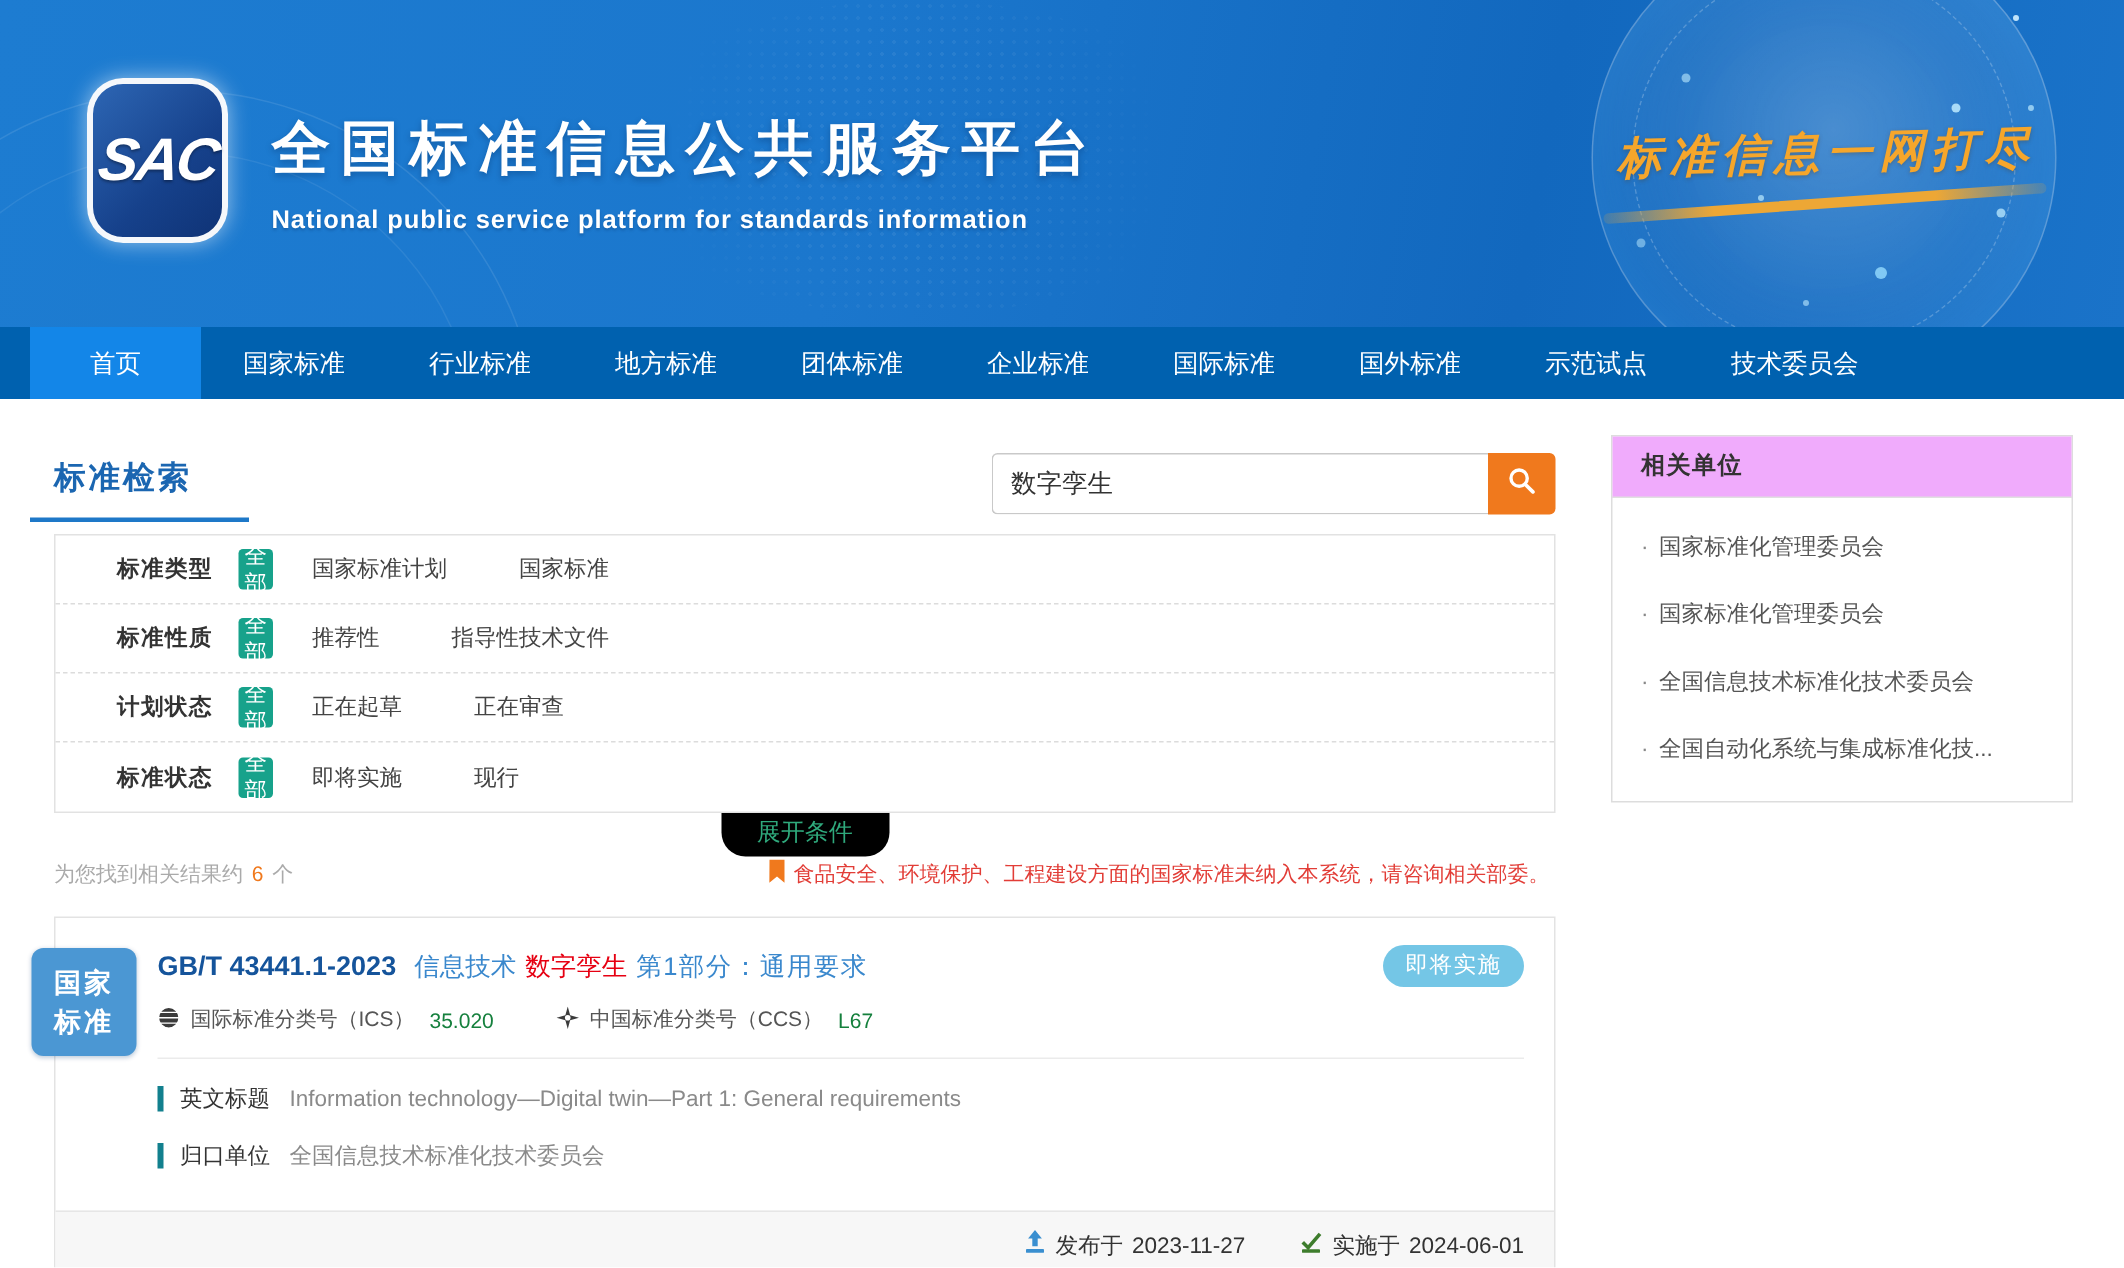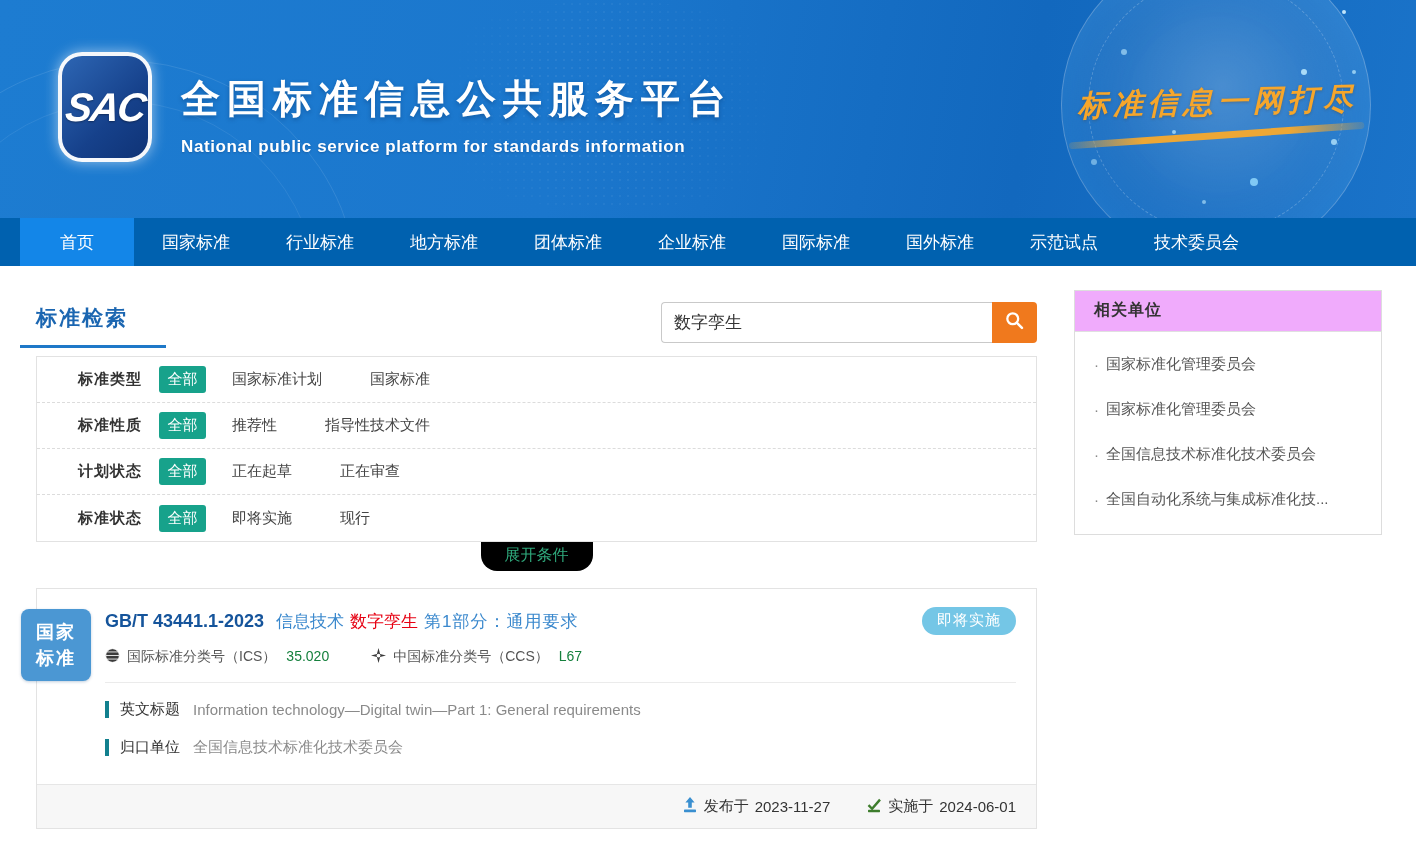--- a/index.html
+++ b/index.html
@@ -107,21 +107,21 @@
     width:45px; height:41px; background:#f0791d; border:none; border-radius:0 4px 4px 0;
     display:flex; align-items:center; justify-content:center; cursor:pointer;
   }
 
   
   .filter-box{ border:1px solid #e2e2e2; background:#fff; }
   .filter-row{ display:flex; align-items:center; height:46px; padding:0 24px; border-bottom:1px dashed #dcdcdc; }
   .filter-row:last-child{ border-bottom:none; }
   .filter-label{ width:98px; font-size:15px; font-weight:bold; color:#333; letter-spacing:1px;text-align:center; }
   .all-btn{
-    width:47px; height:27px; background:#17a28b; color:#fff; font-size:15px;
+    width:23px; height:27px; background:#17a28b; color:#fff; font-size:15px;
     border:none; border-radius:3px; cursor:pointer; margin-right:26px;
     display:flex; align-items:center; justify-content:center;
   }
   .filter-opts{ display:flex; column-gap:48px; }
   .filter-opt{ font-size:15px; color:#444; cursor:pointer; text-decoration:none; }
 
   
   .expand-wrap{ text-align:center; height:27px; }
   .expand-btn{
     display:inline-block; min-width:112px; padding:3px 18px 5px; background:#000000;
@@ -147,21 +147,21 @@
   .card-title-row{ position:relative; display:flex; align-items:baseline; padding-right:110px; }
   .std-code{ font-size:18px; font-weight:bold; color:#15549b; text-decoration:none; cursor:pointer; }
   .std-title{ font-size:17px; color:#3a88cd; text-decoration:none; cursor:pointer; margin-left:12px; }
   .std-title .hl{ color:#e60012; margin:0 6px; }
   .std-title .t2{ letter-spacing:1px; }
   .status-badge{
     position:absolute; right:0; top:-3px; background:#74c6e6; color:#fff; font-size:15px;
     padding:4px 15px 5px; border-radius:14px; letter-spacing:1px;
   }
   .card-meta-row{ display:flex; align-items:center; margin-top:15px; padding-bottom:16px; border-bottom:1px solid #ebebeb; }
-  .meta-group{ display:flex; font-size:14px; color:#555; margin-right:42px; }
+  .meta-group{ display:flex; align-items:center; font-size:14px; color:#555; margin-right:42px; }
   .meta-group svg{ margin-right:7px; }
   .meta-label{ margin-right:10px; }
   .meta-val{ color:#15803d; }
   .card-fields{ padding:17px 0 4px; }
   .field-row{ display:flex; align-items:center; margin-bottom:19px; }
   .field-bar{ width:4px; height:17px; background:#12808e; margin-right:11px; }
   .field-label{ font-size:15px; color:#333; margin-right:13px; white-space:nowrap; }
   .field-value{ font-size:15px; color:#8a8a8a; }
   .card-footer{
     margin-top:4px; background:#f7f7f7; border-top:1px solid #e6e6e6;
@@ -269,20 +269,35 @@
             <a class="filter-opt">即将实施</a>
             <a class="filter-opt">现行</a>
           </span>
         </div>
       </div>
 
       <div class="expand-wrap">
         <div class="expand-btn">展开条件</div>
       </div>
 
+      <div class="results-info">
+        <div class="results-count">
+          <span>为您找到相关结果约</span>
+          <span class="count-num">6</span>
+          <span>个</span>
+        </div>
+        <div class="notice">
+          <span>
+            <svg width="12" height="16" viewBox="0 0 12 16">
+                <path d="M1 0h10v15.5L6 11.4.9 15.5z" fill="#f0791d"></path>
+              </svg>
+          </span>
+          <span>食品安全、环境保护、工程建设方面的国家标准未纳入本系统，请咨询相关部委。</span>
+        </div>
+      </div>
 
       <div class="result-card">
         <div class="type-badge">
           <span>国家</span>
           <span>标准</span>
         </div>
         <div class="card-body">
           <div class="card-title-row">
             <a class="std-code">GB/T 43441.1-2023</a>
             <a class="std-title">

